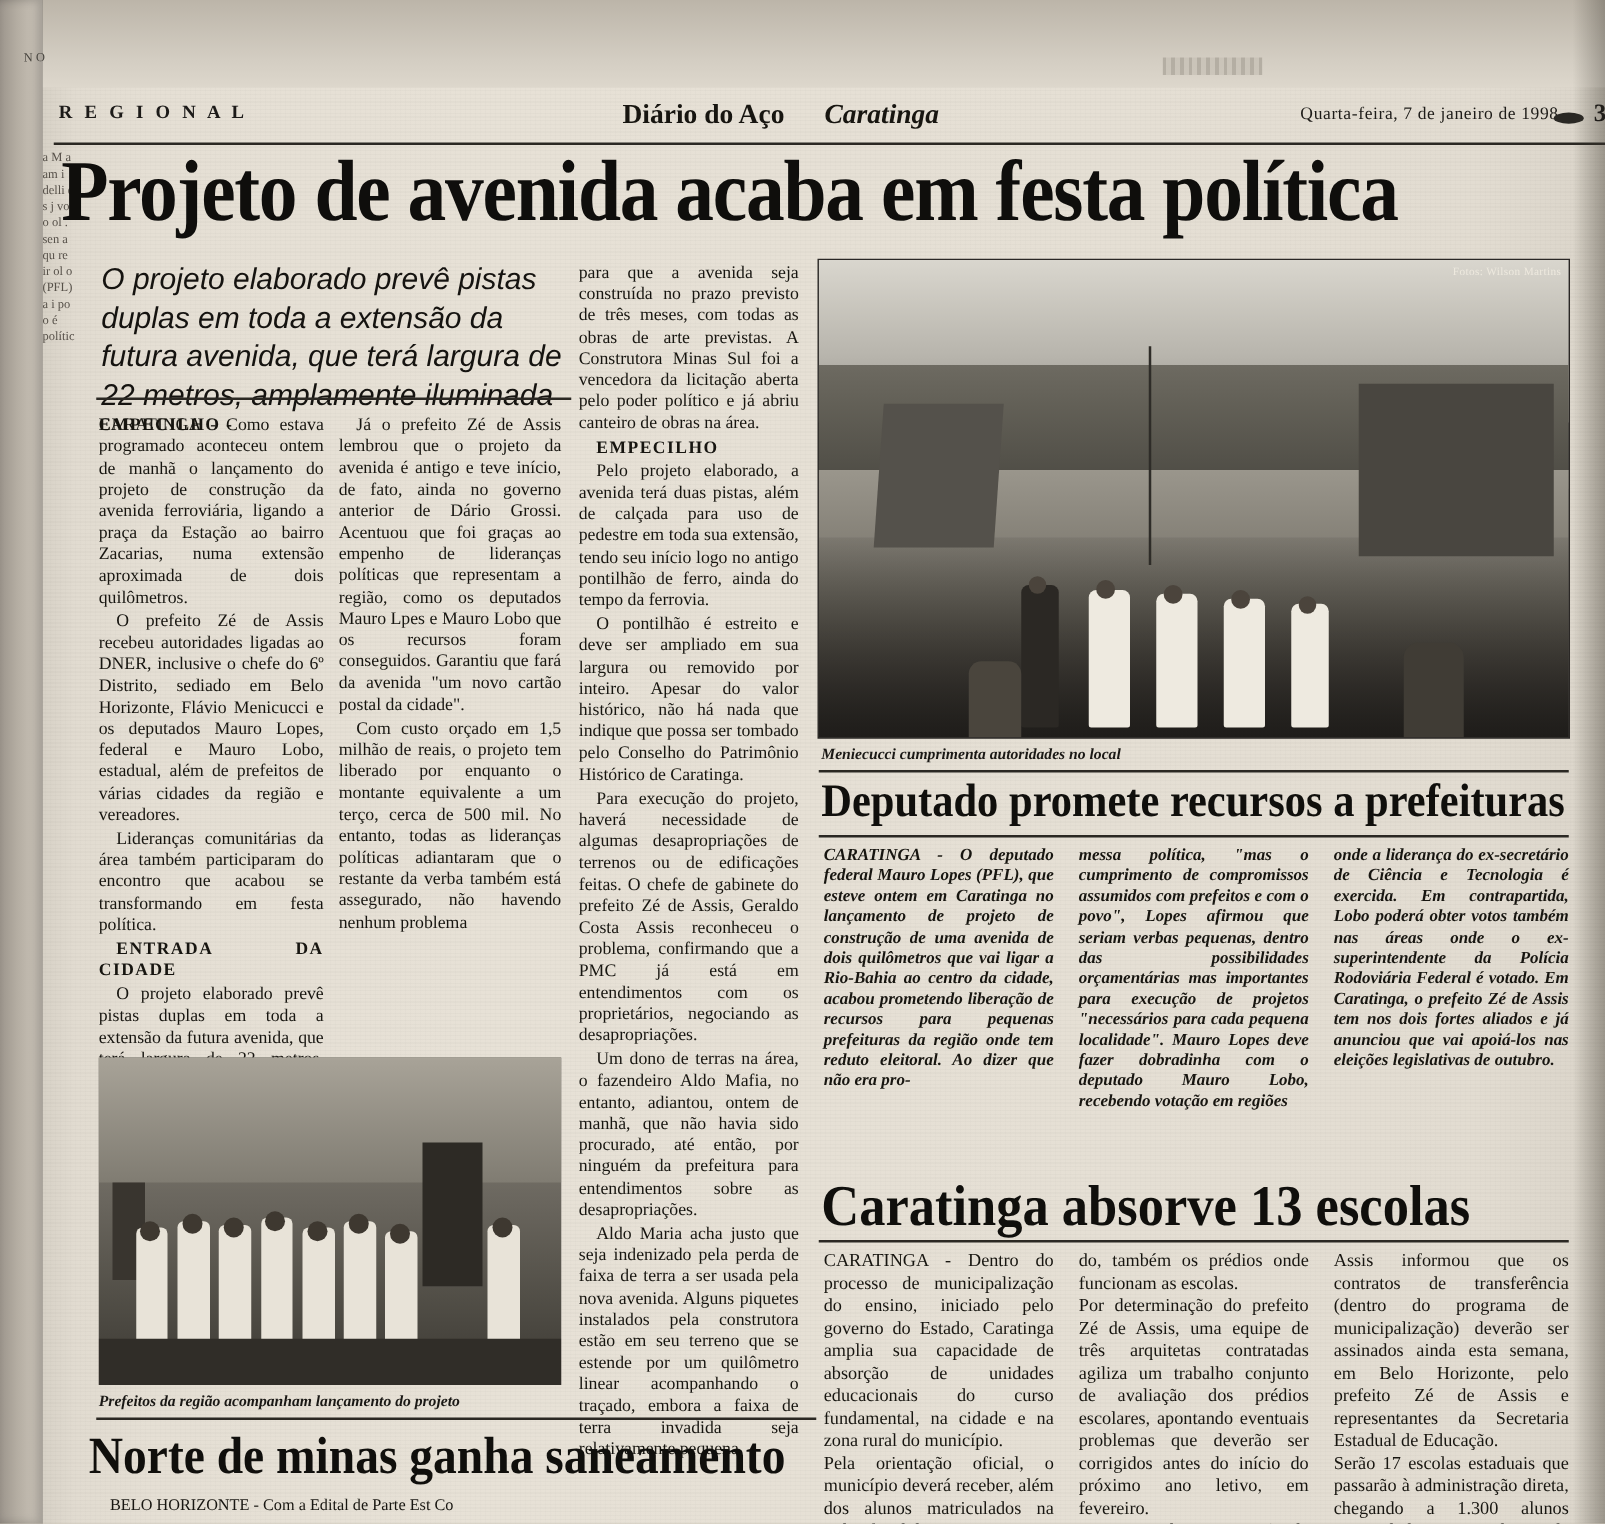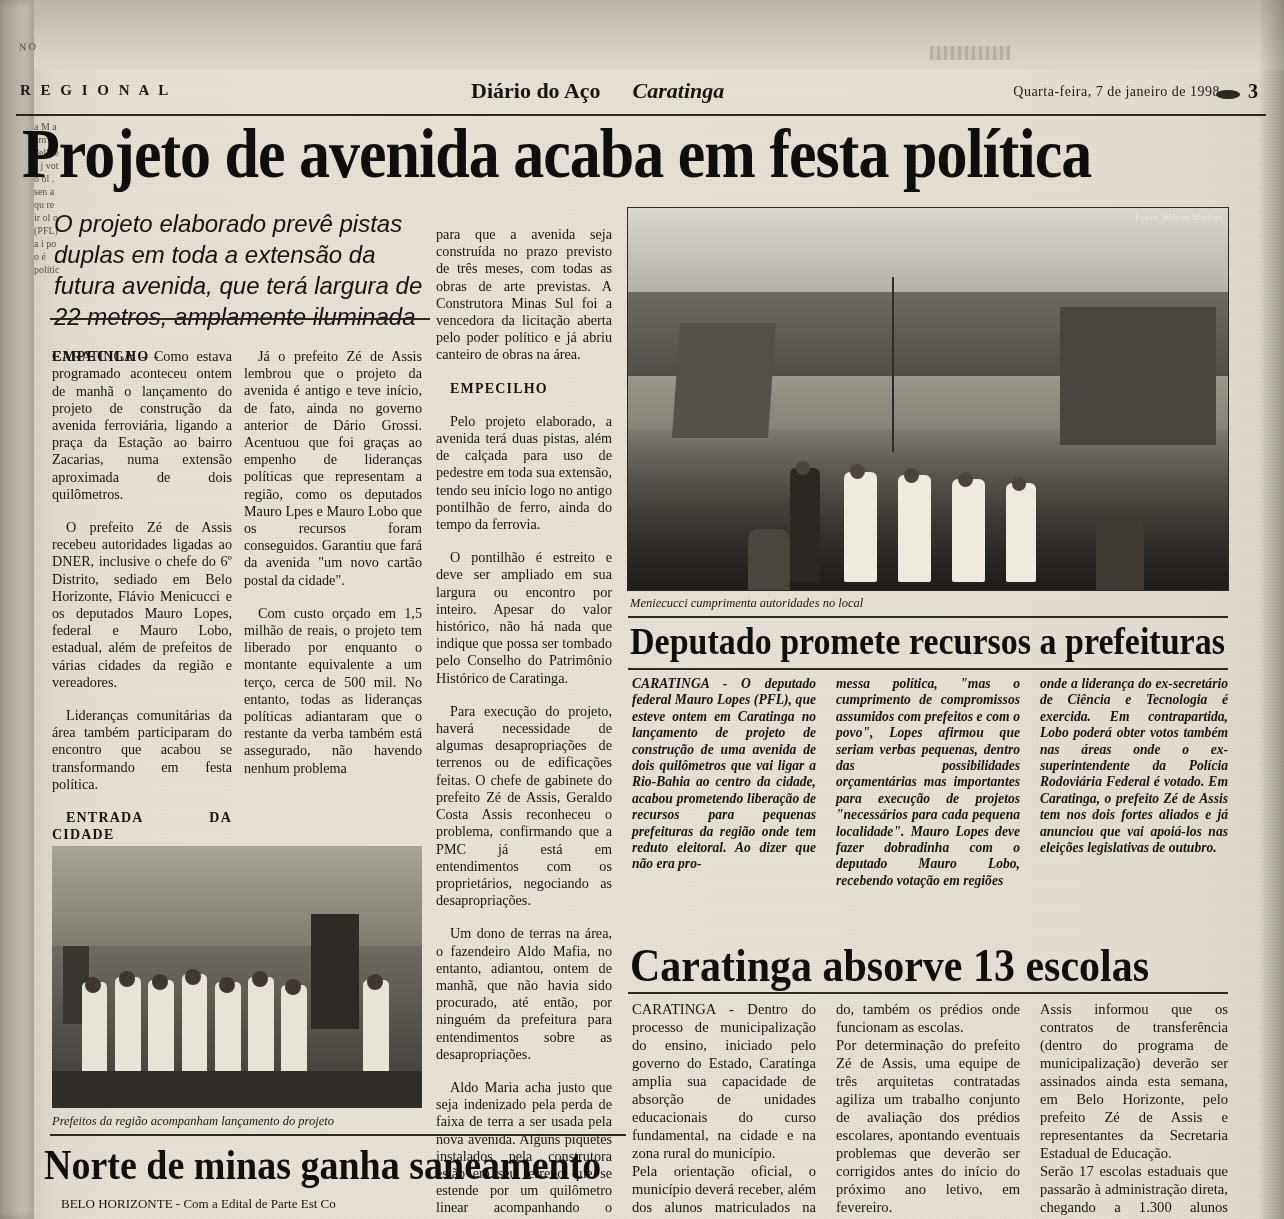--- a/index.html
+++ b/index.html
@@ -36,21 +36,21 @@
     transform:rotate(-1deg);
     font-family:"Liberation Serif", serif;
     margin-left:17px;
   }
   .leftcol-scraps{
     position:absolute;left:34px;top:120px;width:26px;height:900px;
     font-size:10px;line-height:13px;color:#575047;
     overflow:hidden;
   }
   .content{
-    position:absolute;left:16px;top:0;width:1240px;height:1219px;
+    position:absolute;left:43px;top:0;width:1240px;height:1219px;
   }
   
   .masthead{
     position:absolute;left:0;top:78px;width:1250px;height:36px;
   }
   .mast-regional{
     position:absolute;left:4px;top:4px;
     font-size:15px;letter-spacing:3px;font-weight:bold;color:#1c1a18;
   }
   .mast-center{
@@ -94,21 +94,21 @@
   }
   
   .col{
     position:absolute;
     font-size:14.2px;line-height:17.2px;
     text-align:justify;
     color:#17150f;
     font-family:"Liberation Serif", serif;
     hyphens:auto;
   }
-  .col p{margin:16px 0 2px 0;text-indent:14px;}
+  .col p{margin:0 0 2px 0;text-indent:14px;}
   .col p.first{text-indent:0;}
   .lead{font-weight:bold;letter-spacing:1px;}
   .subhead{
     font-weight:bold;letter-spacing:1.2px;margin:6px 0 2px 0;font-size:14px;
   }
   h2.sect{
     position:absolute;margin:0;
     font-size:34px;line-height:36px;font-weight:bold;color:#100f0c;
     transform:scaleY(1.1);transform-origin:left top;
   }
@@ -121,21 +121,21 @@
     background:linear-gradient(180deg,#d9d6cd,#b8b4aa 60%,#8e8a80);}
   .photo .hill{position:absolute;left:0;top:22%;width:100%;height:26%;
     background:linear-gradient(180deg,#6d6a5f,#4c4a42);}
   .photo .road{position:absolute;left:0;top:44%;width:100%;height:56%;
     background:linear-gradient(180deg,#9b968a,#6f6a5f 55%,#3f3c35);}
   .photo .crowd{position:absolute;left:0;bottom:0;width:100%;height:42%;
     background:linear-gradient(180deg,rgba(40,38,34,0.1),rgba(25,23,20,0.85));}
   .fig{position:absolute;bottom:2%;background:#efeade;border-radius:6px 6px 2px 2px;}
   .fighead{position:absolute;border-radius:50%;background:#4c443a;}
   .caption{
-    position:absolute;font-style:italic;font-weight:normal;font-size:12.5px;color:#1a1814;
+    position:absolute;font-style:italic;font-weight:bold;font-size:12.5px;color:#1a1814;
     font-family:"Liberation Serif", serif;
   }
   .credit{
     position:absolute;font-size:9px;color:#efe9dc;letter-spacing:0.3px;
   }
   
   .photo2{position:absolute;background:#6d6a60;overflow:hidden;}
   .photo2 .bg{position:absolute;inset:0;background:linear-gradient(180deg,#8e897c 0%,#6a655b 45%,#3c3932 100%);}
   .photo2 .wall{position:absolute;left:0;top:0;width:100%;height:38%;background:linear-gradient(180deg,#a9a396,#817c70);}
   .p2fig{position:absolute;bottom:4%;background:#e9e3d6;border-radius:5px 5px 1px 1px;}
@@ -223,21 +223,21 @@
 
     <div class="col" style="left:228px;top:332px;width:178px;">
       <p>Já o prefeito Zé de Assis lembrou que o projeto da avenida é antigo e teve início, de fato, ainda no governo anterior de Dário Grossi. Acentuou que foi graças ao empenho de lideranças políticas que representam a região, como os deputados Mauro Lpes e Mauro Lobo que os recursos foram conseguidos. Garantiu que fará da avenida "um novo cartão postal da cidade".</p>
       <p>Com custo orçado em 1,5 milhão de reais, o projeto tem liberado por enquanto o montante equivalente a um terço, cerca de 500 mil. No entanto, todas as lideranças políticas adiantaram que o restante da verba também está assegurado, não havendo nenhum problema</p>
     </div>
 
     <div class="col" style="left:420px;top:210px;width:176px;">
       <p class="first">para que a avenida seja construída no prazo previsto de três meses, com todas as obras de arte previstas. A Construtora Minas Sul foi a vencedora da licitação aberta pelo poder político e já abriu canteiro de obras na área.</p>
       <p class="subhead">EMPECILHO</p>
       <p>Pelo projeto elaborado, a avenida terá duas pistas, além de calçada para uso de pedestre em toda sua extensão, tendo seu início logo no antigo pontilhão de ferro, ainda do tempo da ferrovia.</p>
-      <p>O pontilhão é estreito e deve ser ampliado em sua largura ou encontro por inteiro. Apesar do valor histórico, não há nada que indique que possa ser tombado pelo Conselho do Patrimônio Histórico de Caratinga.</p>
+      <p>O pontilhão é estreito e deve ser ampliado em sua largura ou removido por inteiro. Apesar do valor histórico, não há nada que indique que possa ser tombado pelo Conselho do Patrimônio Histórico de Caratinga.</p>
       <p>Para execução do projeto, haverá necessidade de algumas desapropriações de terrenos ou de edificações feitas. O chefe de gabinete do prefeito Zé de Assis, Geraldo Costa Assis reconheceu o problema, confirmando que a PMC já está em entendimentos com os proprietários, negociando as desapropriações.</p>
       <p>Um dono de terras na área, o fazendeiro Aldo Mafia, no entanto, adiantou, ontem de manhã, que não havia sido procurado, até então, por ninguém da prefeitura para entendimentos sobre as desapropriações.</p>
       <p>Aldo Maria acha justo que seja indenizado pela perda de faixa de terra a ser usada pela nova avenida. Alguns piquetes instalados pela construtora estão em seu terreno que se estende por um quilômetro linear acompanhando o traçado, embora a faixa de terra invadida seja relativamente pequena.</p>
     </div>
 
     <h2 class="sect" style="left:614px;top:622px;width:600px;">Deputado promete recursos a prefeituras</h2>
     <div class="rule" style="left:612px;top:668px;width:600px;height:2px;"></div>
     <div class="col" style="left:616px;top:676px;width:184px;font-style:italic;font-weight:bold;font-size:13.6px;line-height:16.4px;">CARATINGA - O deputado federal Mauro Lopes (PFL), que esteve ontem em Caratinga no lançamento de projeto de construção de uma avenida de dois quilômetros que vai ligar a Rio-Bahia ao centro da cidade, acabou prometendo liberação de recursos para pequenas prefeituras da região onde tem reduto eleitoral. Ao dizer que não era pro-</div>
     <div class="col" style="left:820px;top:676px;width:184px;font-style:italic;font-weight:bold;font-size:13.6px;line-height:16.4px;">messa política, "mas o cumprimento de compromissos assumidos com prefeitos e com o povo", Lopes afirmou que seriam verbas pequenas, dentro das possibilidades orçamentárias mas importantes para execução de projetos "necessários para cada pequena localidade". Mauro Lopes deve fazer dobradinha com o deputado Mauro Lobo, recebendo votação em regiões</div>
     <div class="col" style="left:1024px;top:676px;width:188px;font-style:italic;font-weight:bold;font-size:13.6px;line-height:16.4px;">onde a liderança do ex-secretário de Ciência e Tecnologia é exercida. Em contrapartida, Lobo poderá obter votos também nas áreas onde o ex-superintendente da Polícia Rodoviária Federal é votado. Em Caratinga, o prefeito Zé de Assis tem nos dois fortes aliados e já anunciou que vai apoiá-los nas eleições legislativas de outubro.</div>

